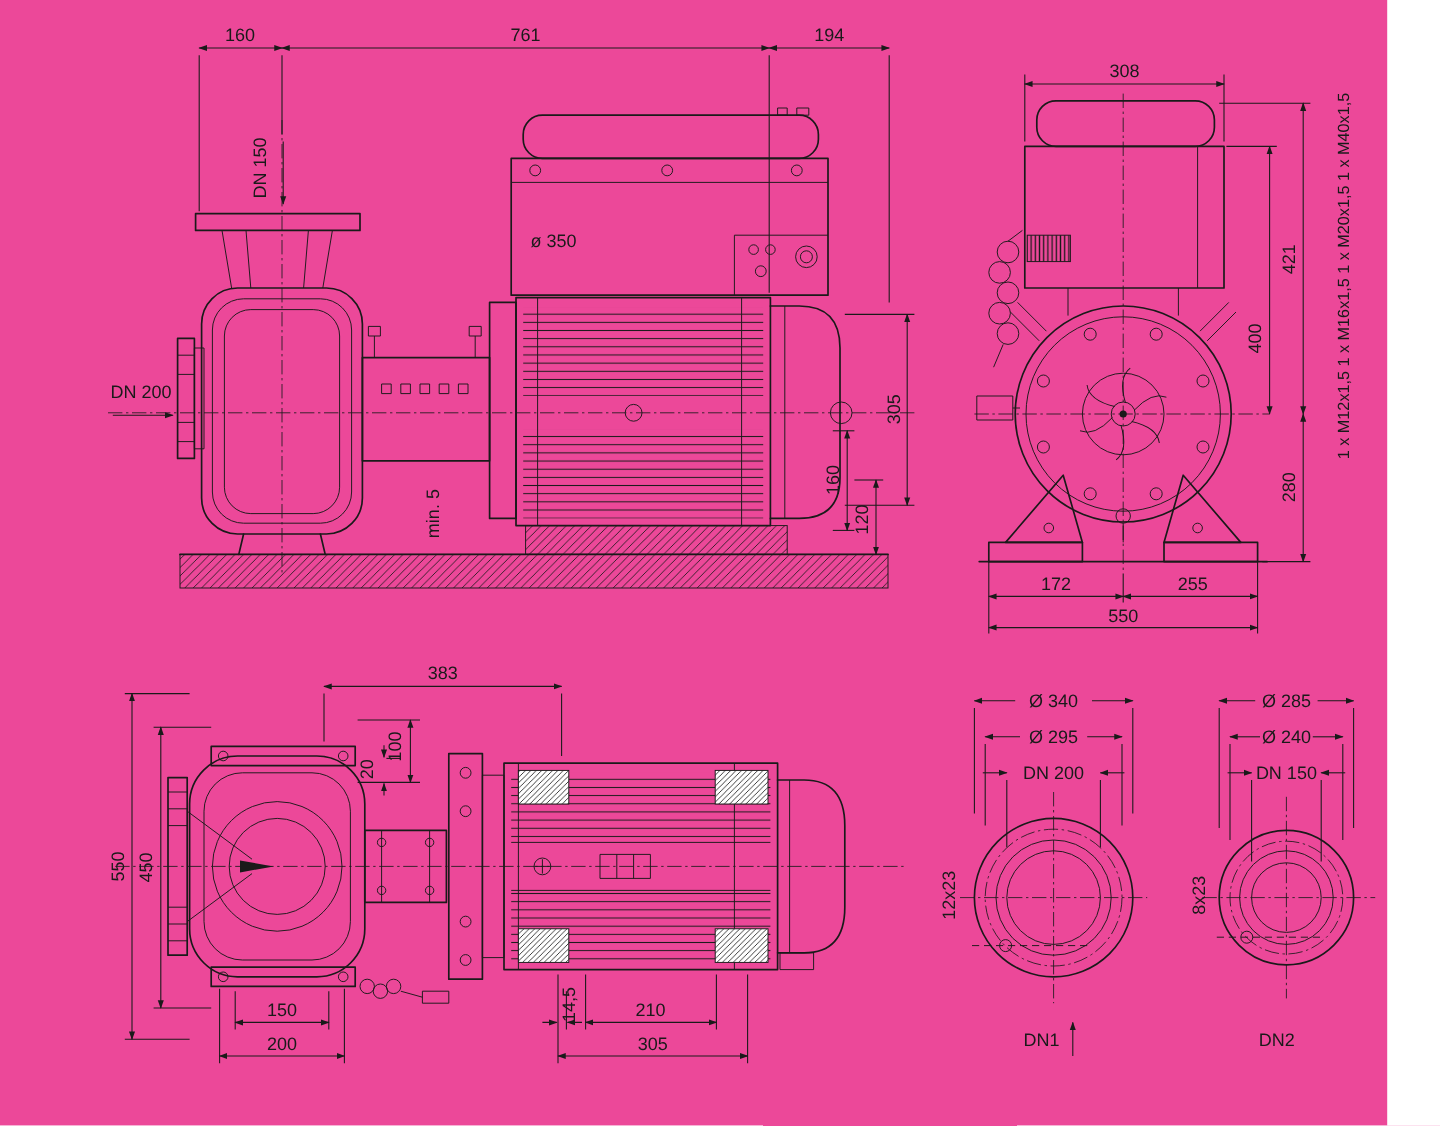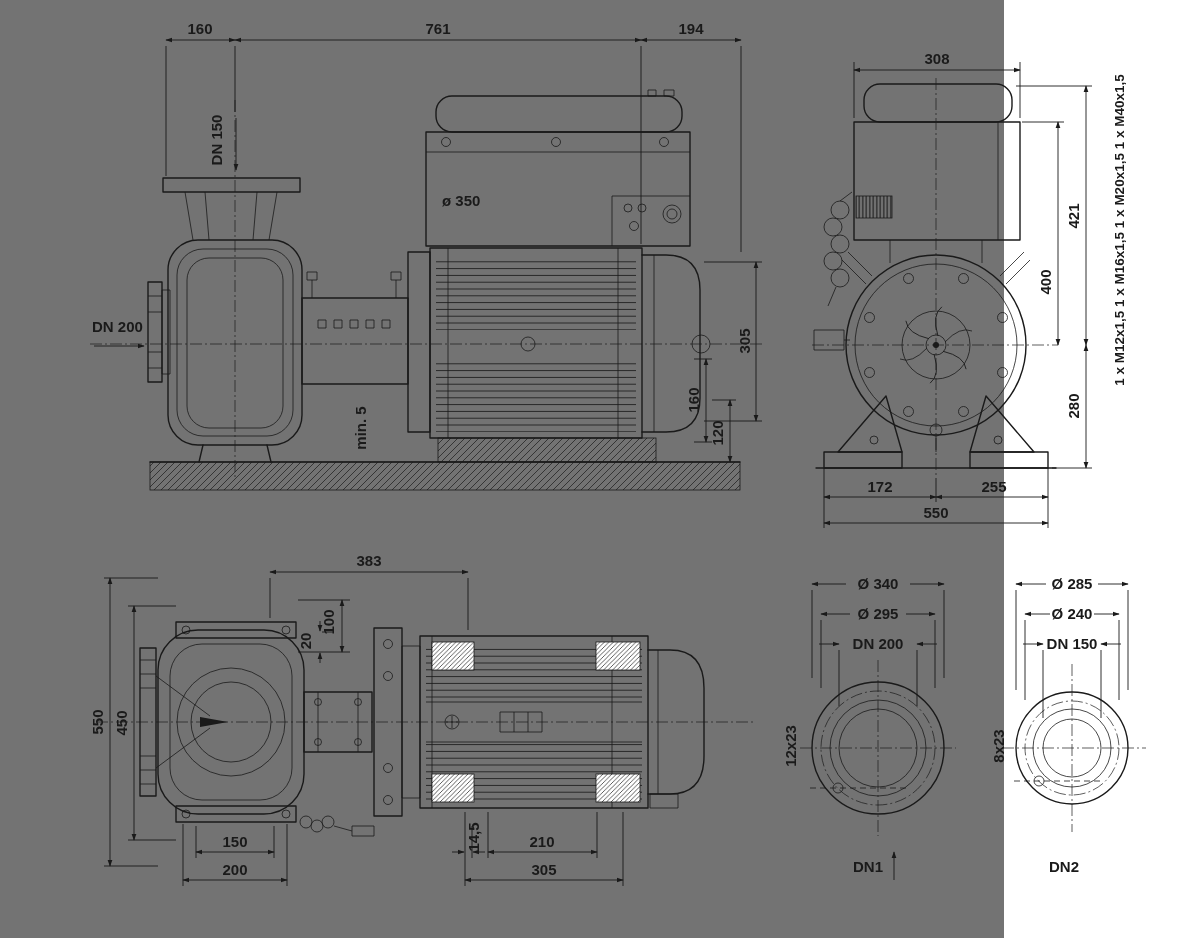--- a/index.html
+++ b/index.html
@@ -1,16 +1,16 @@
 <!DOCTYPE html>
 <html><head>
 <meta charset="utf-8">
 <style>
   html,body{margin:0;padding:0;background:#ffffff;}
-  .stage{width:1004px;height:938px;position:relative;background:#737373;font-weight:bold;}
+  .stage{width:1156px;height:938px;position:relative;background:#ec4899;}
   svg{display:block;}
   svg text{font-family:"Liberation Sans",sans-serif;font-size:15px;fill:#1a1a1a;}
   text.small{font-size:13.5px;}
   .ol{stroke:#1a1a1a;stroke-width:1.4;fill:none;stroke-linejoin:round;stroke-linecap:round;}
   .th{stroke:#1a1a1a;stroke-width:0.8;fill:none;stroke-linejoin:round;}
   .dim{stroke:#1a1a1a;stroke-width:0.9;fill:none;}
   .cl{stroke:#1a1a1a;stroke-width:0.7;fill:none;stroke-dasharray:12 3 2 3;}
   .dash{stroke:#1a1a1a;stroke-width:0.8;fill:none;stroke-dasharray:6 4;}
   .solidfill{fill:#1a1a1a;stroke:none;}
 </style>

